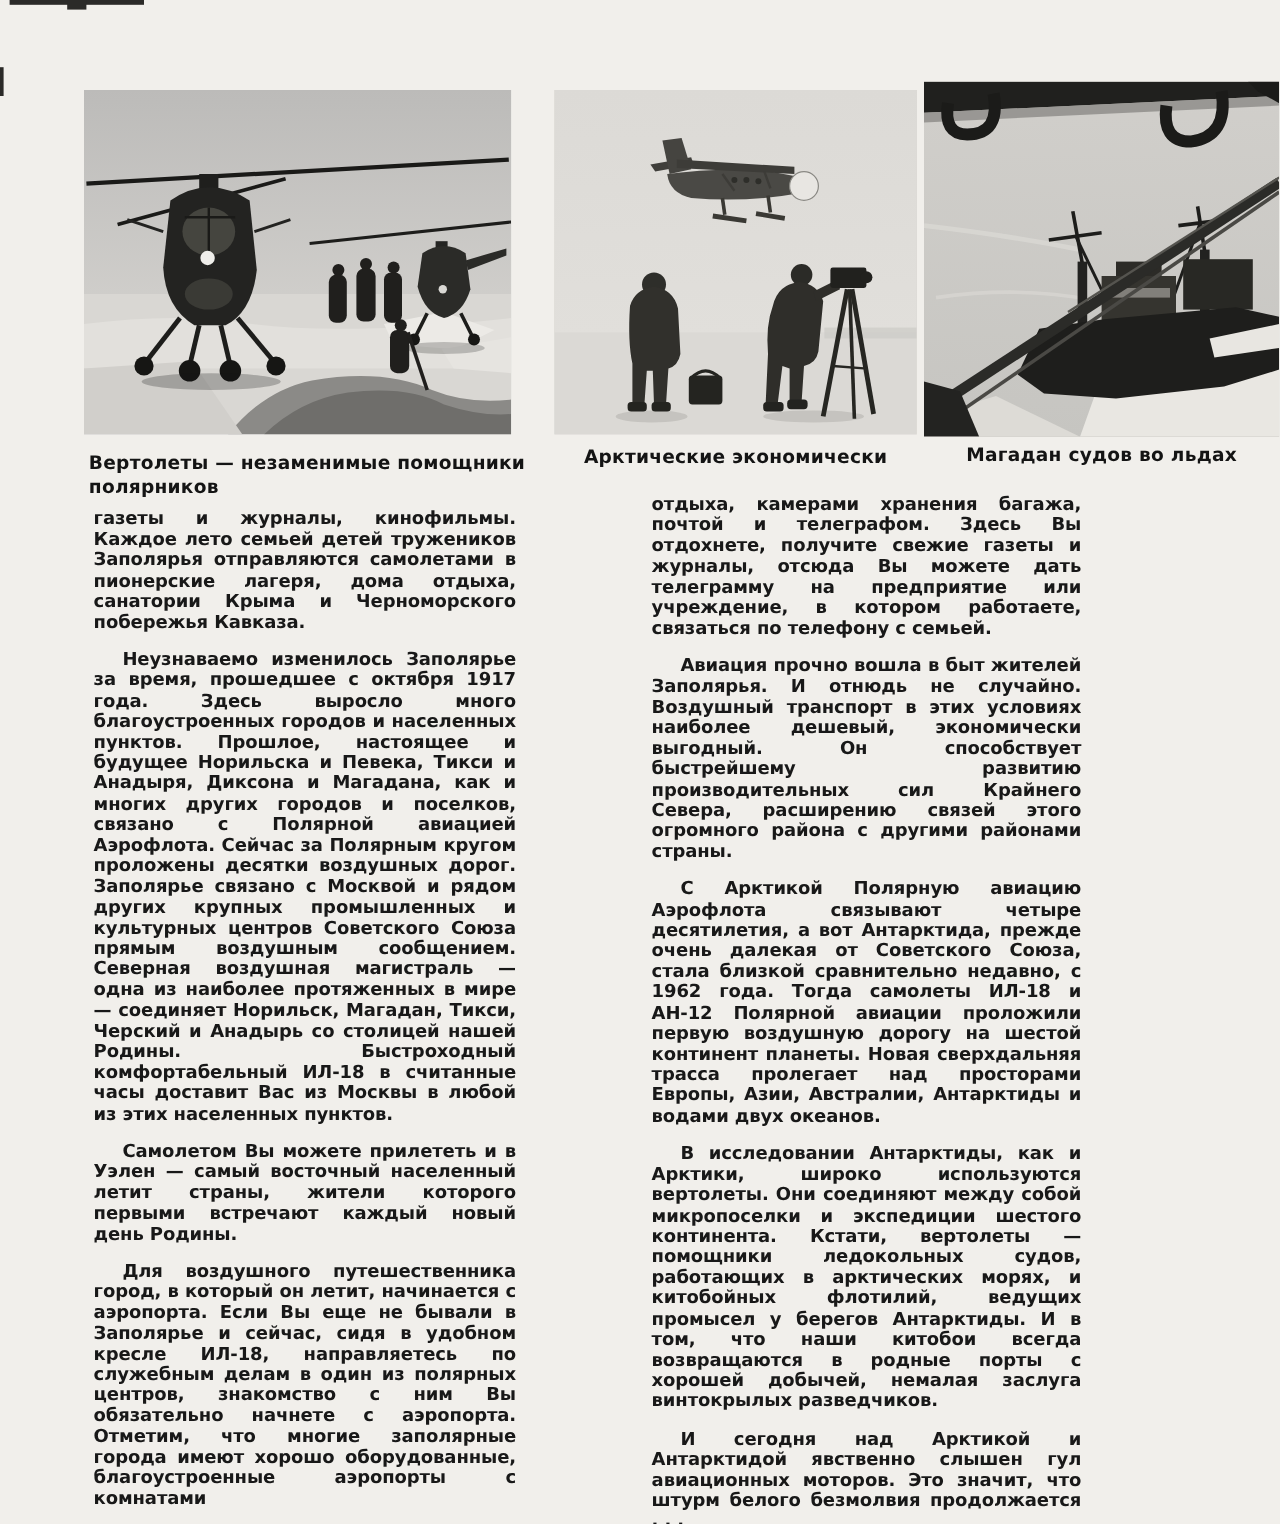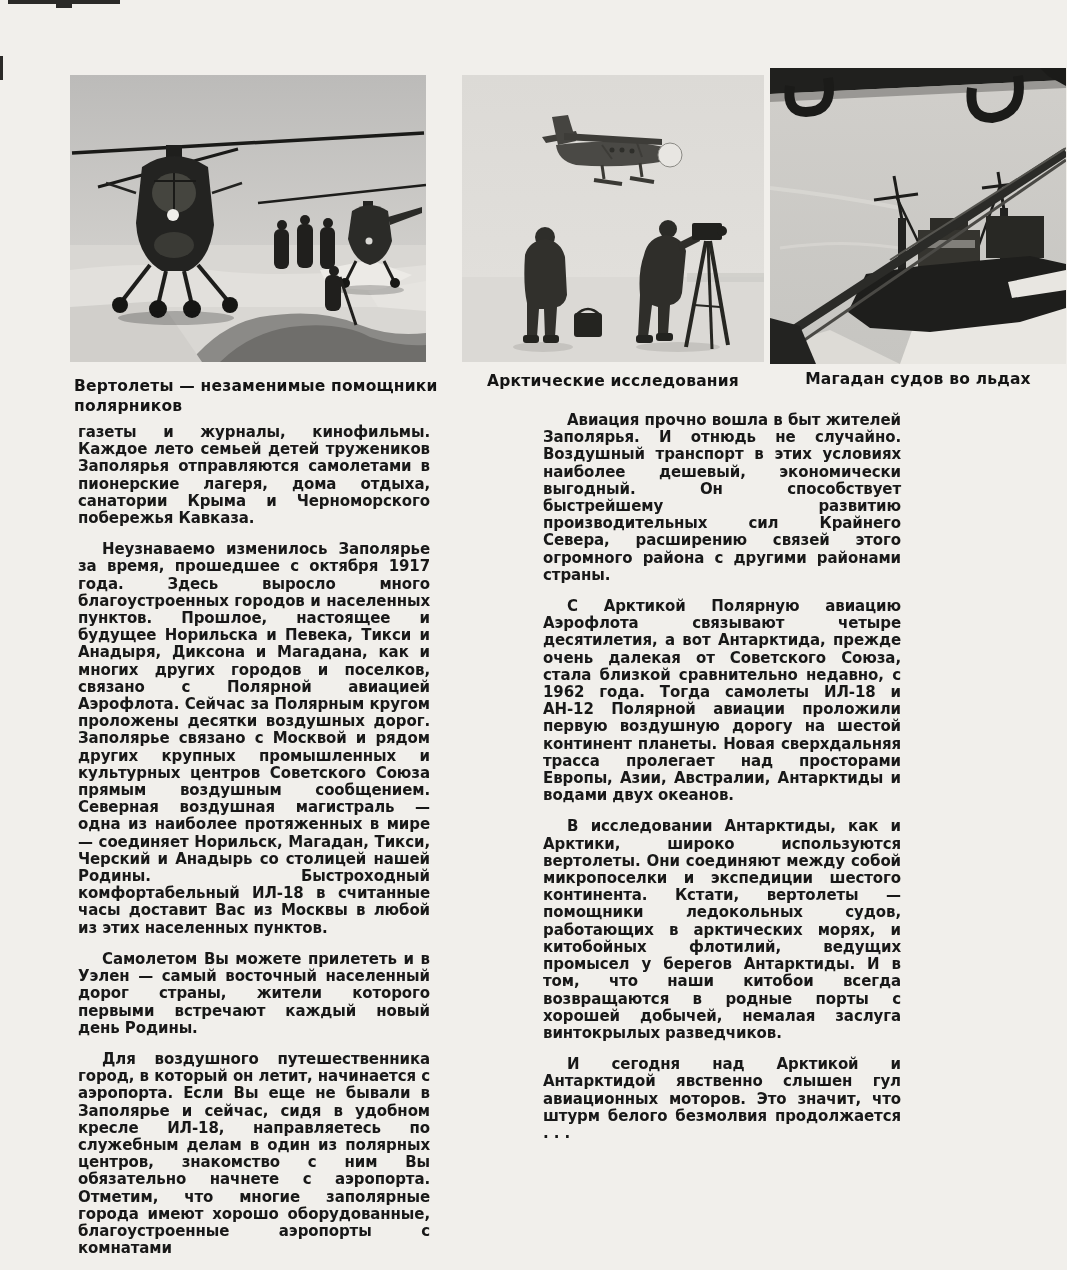--- a/index.html
+++ b/index.html
@@ -198,28 +198,29 @@
       <path d="M248,8 Q254,46 222,50 Q198,50 202,20" stroke="#1b1b19" stroke-width="10" fill="none"></path>
       <line x1="296" y1="84" x2="8" y2="272" stroke="#2b2b28" stroke-width="9"></line>
       <line x1="296" y1="92" x2="20" y2="282" stroke="#4a4945" stroke-width="3"></line>
       <line x1="296" y1="80" x2="120" y2="192" stroke="#55544f" stroke-width="2"></line>
       <polygon points="0,250 30,258 46,296 0,296" fill="#232321"></polygon>
     </g>
   </svg>
 </div>
 
 <div class="caption" style="left:74px; top:376px; width:372px;">Вертолеты — незаменимые помощники полярников</div>
-<div class="caption centered" style="left:462px; top:371px; width:302px;">Арктические исследования</div>
+<div class="caption centered" style="left:462px; top:371px; width:302px;">Арктические экономически</div>
 <div class="caption centered" style="left:770px; top:369px; width:296px;">Магадан судов во льдах</div>
 
 <div class="col" style="left:78px; top:424px; width:352px;">
   <p>газеты и журналы, кинофильмы. Каждое лето семьей детей тружеников Заполярья отправляются самолетами в пионерские лагеря, дома отдыха, санатории Крыма и Черноморского побережья Кавказа.</p>
   <p class="indent">Неузнаваемо изменилось Заполярье за время, прошедшее с октября 1917 года. Здесь выросло много благоустроенных городов и населенных пунктов. Прошлое, настоящее и будущее Норильска и Певека, Тикси и Анадыря, Диксона и Магадана, как и многих других городов и поселков, связано с Полярной авиацией Аэрофлота. Сейчас за Полярным кругом проложены десятки воздушных дорог. Заполярье связано с Москвой и рядом других крупных промышленных и культурных центров Советского Союза прямым воздушным сообщением. Северная воздушная магистраль — одна из наиболее протяженных в мире — соединяет Норильск, Магадан, Тикси, Черский и Анадырь со столицей нашей Родины. Быстроходный комфортабельный ИЛ-18 в считанные часы доставит Вас из Москвы в любой из этих населенных пунктов.</p>
-  <p class="indent">Самолетом Вы можете прилететь и в Уэлен — самый восточный населенный дорог страны, жители которого первыми встречают каждый новый день Родины.</p>
+  <p class="indent">Самолетом Вы можете прилететь и в Уэлен — самый восточный населенный летит страны, жители которого первыми встречают каждый новый день Родины.</p>
   <p class="indent">Для воздушного путешественника город, в который он летит, начинается с аэропорта. Если Вы еще не бывали в Заполярье и сейчас, сидя в удобном кресле ИЛ-18, направляетесь по служебным делам в один из полярных центров, знакомство с ним Вы обязательно начнете с аэропорта. Отметим, что многие заполярные города имеют хорошо оборудованные, благоустроенные аэропорты с комнатами</p>
 </div>
 
 <div class="col" style="left:543px; top:412px; width:358px;">
+  <p>отдыха, камерами хранения багажа, почтой и телеграфом. Здесь Вы отдохнете, получите свежие газеты и журналы, отсюда Вы можете дать телеграмму на предприятие или учреждение, в котором работаете, связаться по телефону с семьей.</p>
   <p class="indent">Авиация прочно вошла в быт жителей Заполярья. И отнюдь не случайно. Воздушный транспорт в этих условиях наиболее дешевый, экономически выгодный. Он способствует быстрейшему развитию производительных сил Крайнего Севера, расширению связей этого огромного района с другими районами страны.</p>
   <p class="indent">С Арктикой Полярную авиацию Аэрофлота связывают четыре десятилетия, а вот Антарктида, прежде очень далекая от Советского Союза, стала близкой сравнительно недавно, с 1962 года. Тогда самолеты ИЛ-18 и АН-12 Полярной авиации проложили первую воздушную дорогу на шестой континент планеты. Новая сверхдальняя трасса пролегает над просторами Европы, Азии, Австралии, Антарктиды и водами двух океанов.</p>
   <p class="indent">В исследовании Антарктиды, как и Арктики, широко используются вертолеты. Они соединяют между собой микропоселки и экспедиции шестого континента. Кстати, вертолеты — помощники ледокольных судов, работающих в арктических морях, и китобойных флотилий, ведущих промысел у берегов Антарктиды. И в том, что наши китобои всегда возвращаются в родные порты с хорошей добычей, немалая заслуга винтокрылых разведчиков.</p>
   <p class="indent">И сегодня над Арктикой и Антарктидой явственно слышен гул авиационных моторов. Это значит, что штурм белого безмолвия продолжается . . .</p>
 </div>
 
 </body></html>

